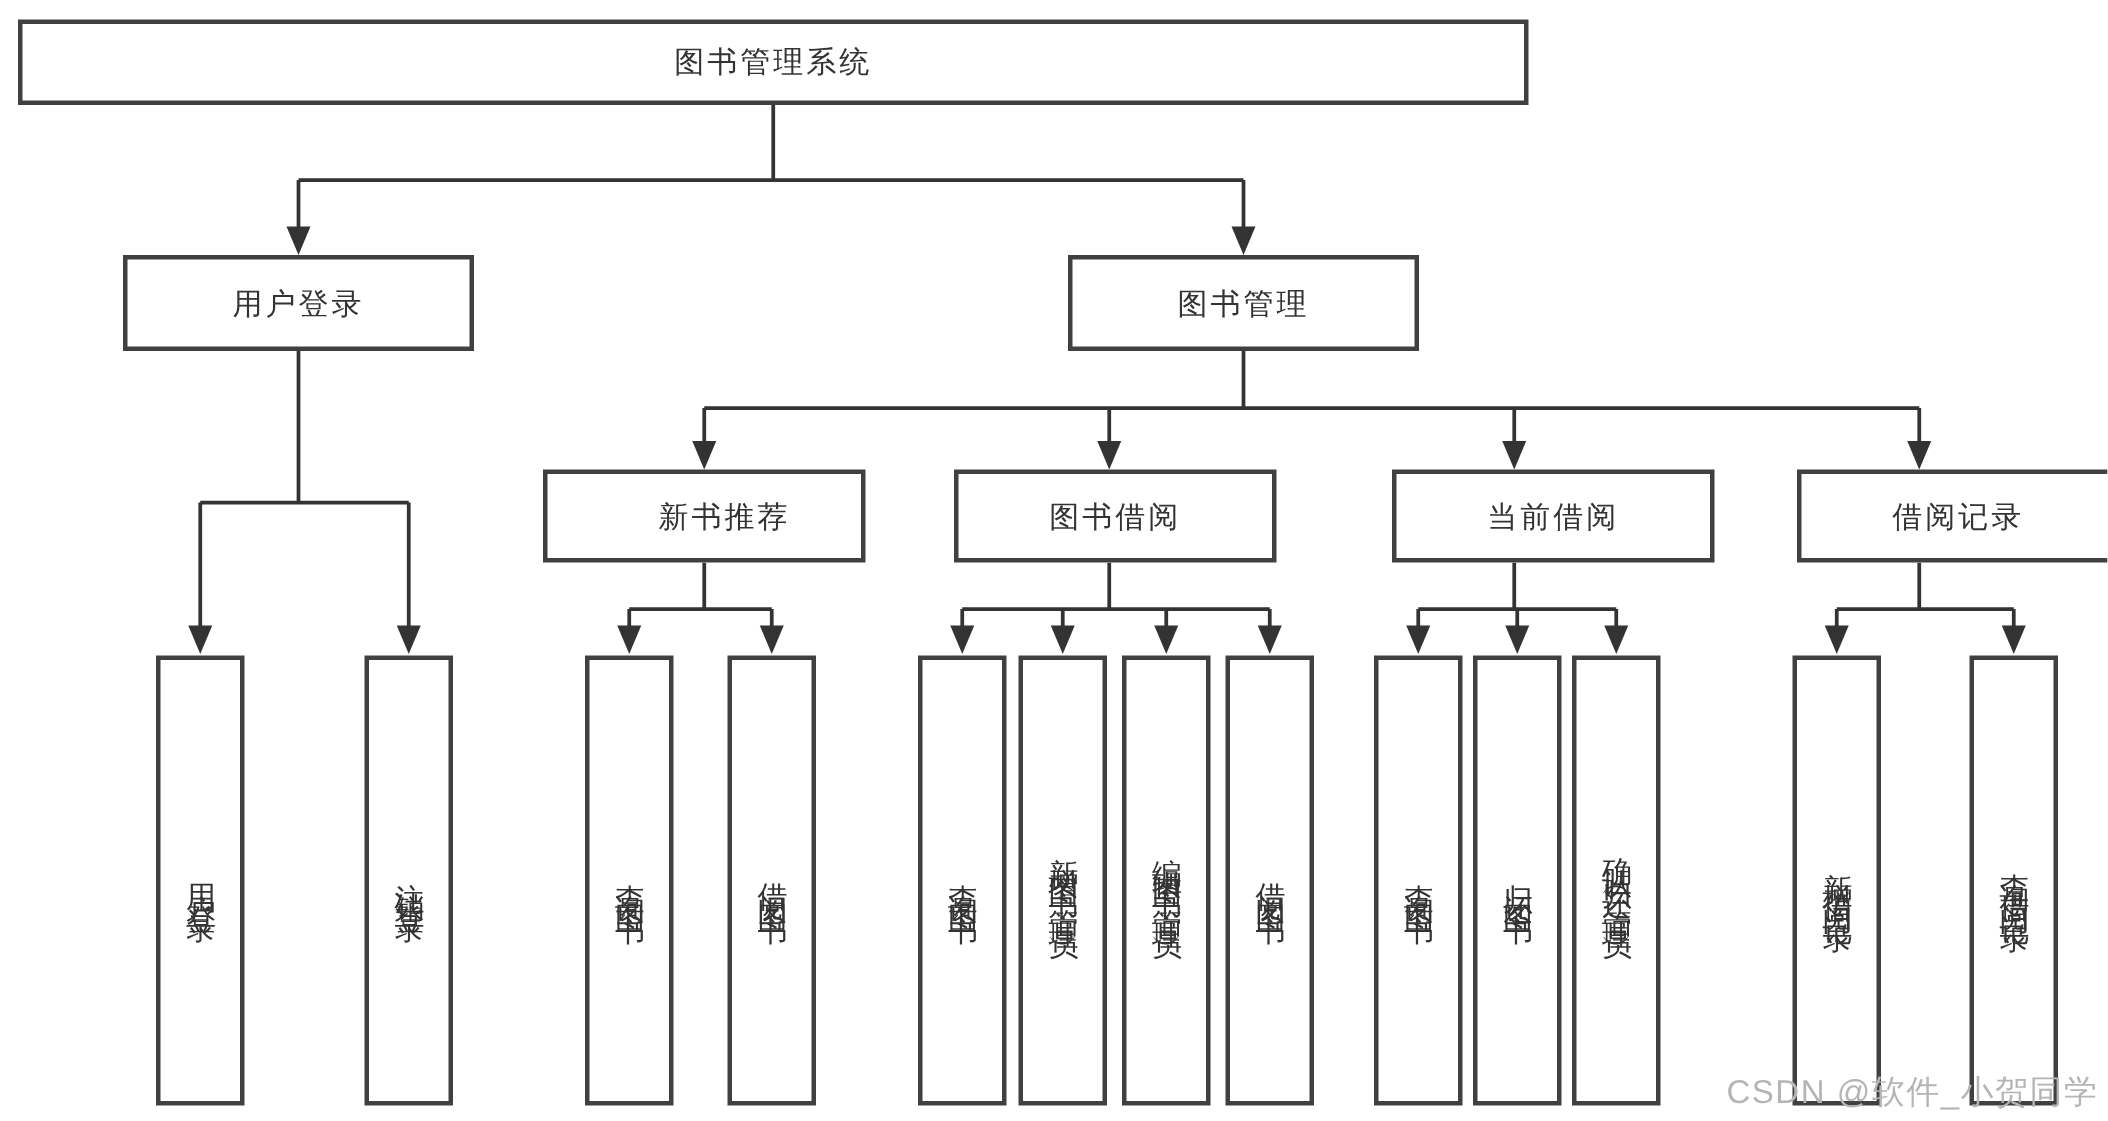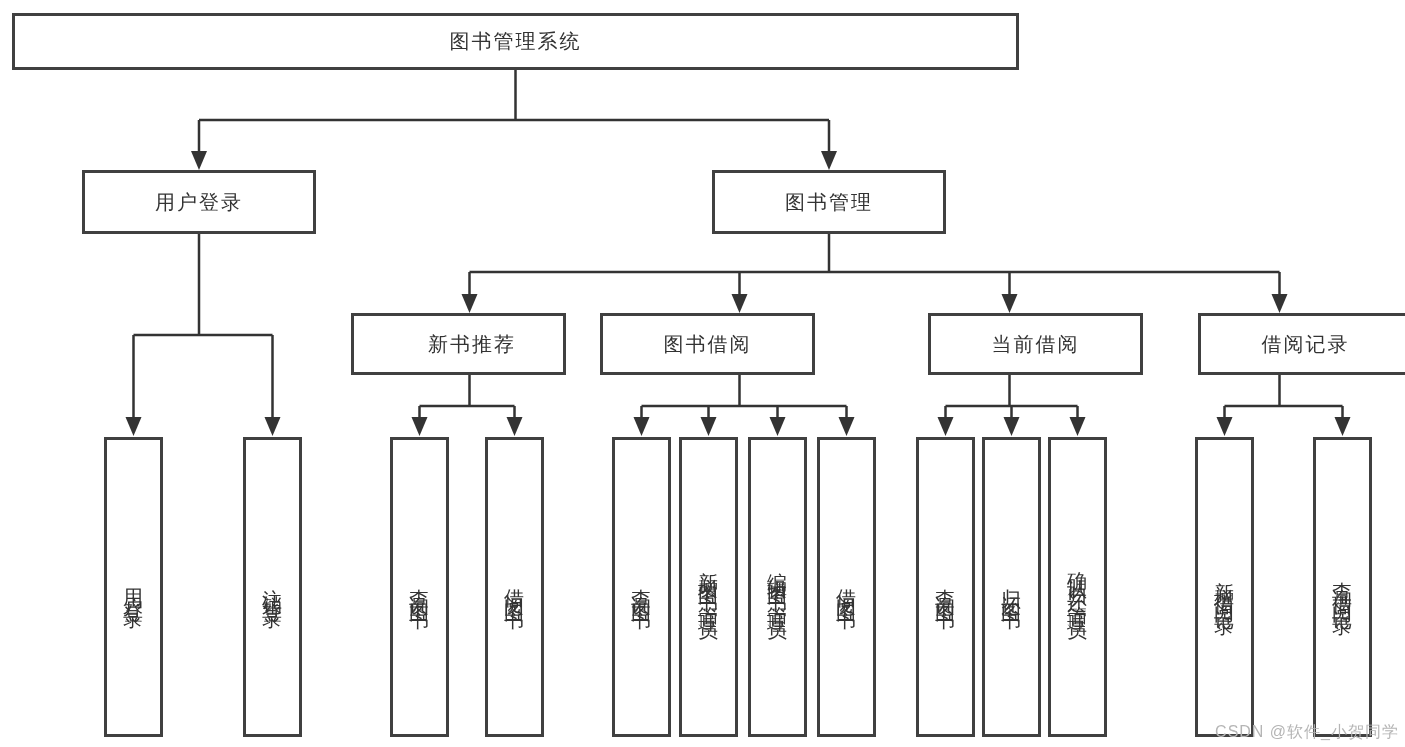--- a/index.html
+++ b/index.html
@@ -36,22 +36,22 @@
   }
   .hbox {
     font-size: 20px;
     letter-spacing: 2px;
     white-space: nowrap;
   }
   .root-box  { left: 12px;  top: 13px;  width: 1007px; height: 57px; }
   .l2-a      { left: 82px;  top: 170px; width: 234px;  height: 64px; }
   .l2-b      { left: 712px; top: 170px; width: 234px;  height: 64px; }
   .l3        { top: 313px;  width: 215px; height: 62px; }
-  .l3-1 { left: 351px; padding-left: 27px; }
-  .l3-2 { left: 600px; text-align: right; }
+  .l3-1 { left: 362px; padding-left: 27px; }
+  .l3-2 { left: 636px; text-align: right; }
   .l3-3 { left: 928px; }
   .l3-4 { left: 1172px; margin-left: 26px; }
   .leaf {
     top: 437px;
     width: 59px;
     height: 300px;
   }
   .leaf span {
     writing-mode: vertical-rl;
     text-orientation: mixed;
@@ -70,21 +70,21 @@
   .leaf-3d { left: 817px; }
   .leaf-4a { left: 916px; }
   .leaf-4b { left: 982px; }
   .leaf-4c { left: 1048px; }
   .leaf-5a { left: 1195px; }
   .leaf-5b { left: 1313px; }
   .watermark {
     position: absolute;
     right: 6px;
     bottom: 4px;
-    font-size: 16px;
+    font-size: 22px;
     color: #b5b5b5;
     letter-spacing: 1px;
     z-index: 3;
     white-space: nowrap;
   }
 </style>
 </head>
 <body>
 
 <div class="stage">

